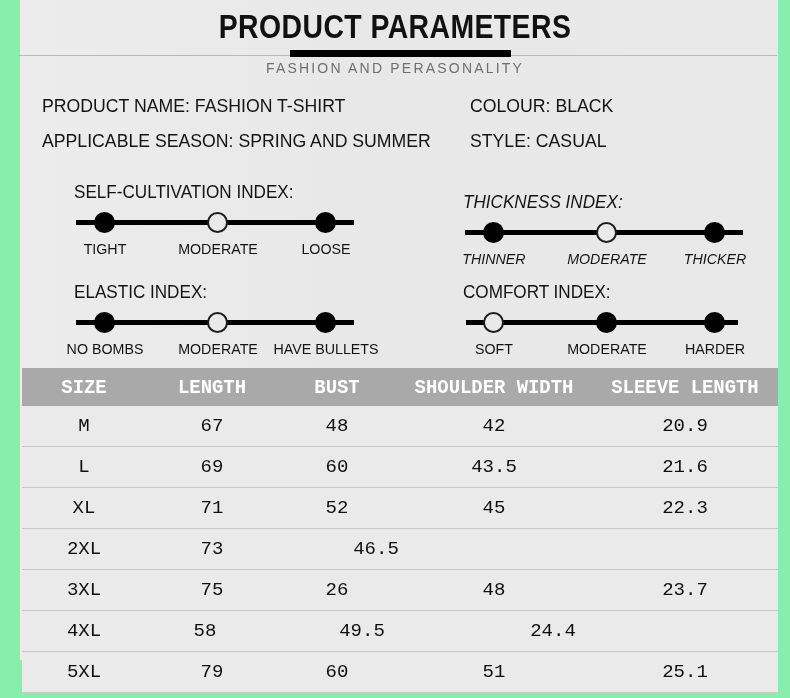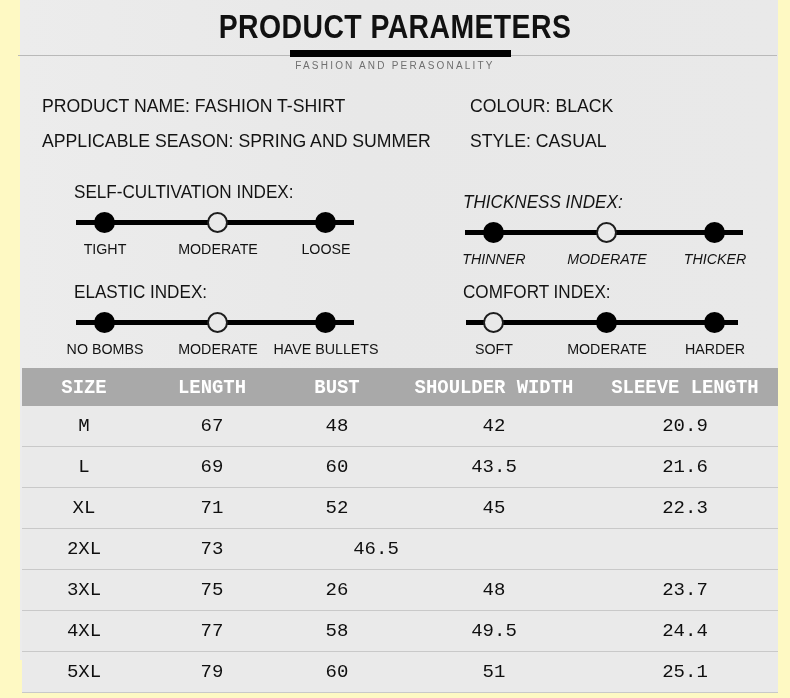--- a/index.html
+++ b/index.html
@@ -10,21 +10,21 @@
     width: 790px;
     height: 698px;
     background: #ffffff;
     font-family: "Liberation Sans", sans-serif;
     overflow: hidden;
   }
   .page {
     position: relative;
     width: 790px;
     height: 698px;
-    background: #fef9c3;
+    background: #86efac;
   }
   
   .panel {
     position: absolute;
     left: 20px;
     top: 0;
     width: 758px;
     height: 660px;
     background: #e9e9e9;
   }
@@ -66,21 +66,21 @@
     width: 221px;
     height: 7px;
     background: #000000;
   }
   .subtitle {
     position: absolute;
     left: 0;
     top: 60px;
     width: 790px;
     text-align: center;
-    font-size: 10px;
+    font-size: 14px;
     letter-spacing: 2.2px;
     color: #6f6f6f;
   }
 
   
   .info {
     position: absolute;
     font-size: 19px;
     color: #131313;
     white-space: nowrap;
@@ -298,21 +298,20 @@
     </div>
     <div class="trow">
       <div class="cell c0">3XL</div>
       <div class="cell c1">75</div>
       <div class="cell c2">26</div>
       <div class="cell c3">48</div>
       <div class="cell c4">23.7</div>
     </div>
     <div class="trow">
       <div class="cell c0">4XL</div>
-      <div class="cell c1">77</div>
       <div class="cell c2">58</div>
       <div class="cell c3">49.5</div>
       <div class="cell c4">24.4</div>
     </div>
     <div class="trow">
       <div class="cell c0">5XL</div>
       <div class="cell c1">79</div>
       <div class="cell c2">60</div>
       <div class="cell c3">51</div>
       <div class="cell c4">25.1</div>

